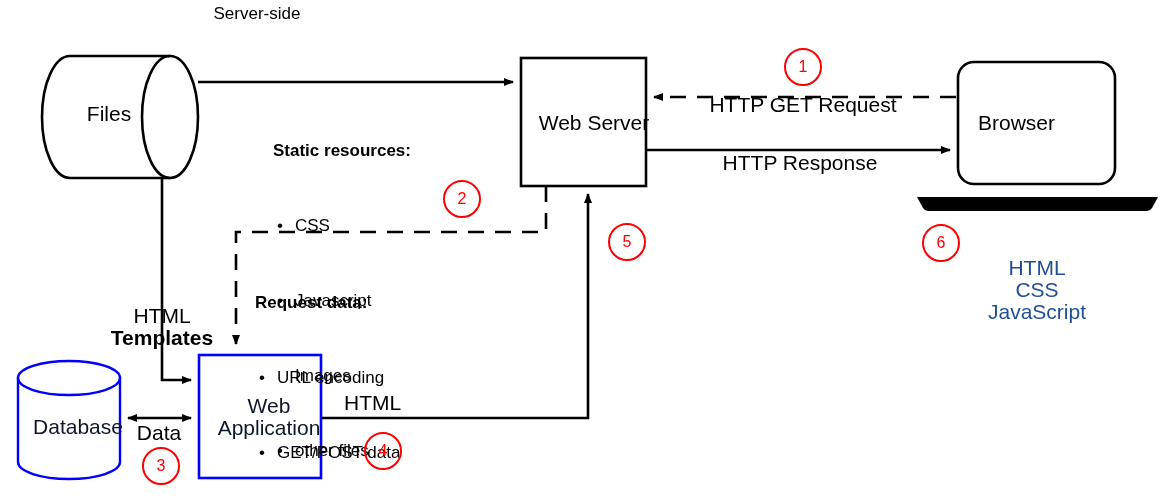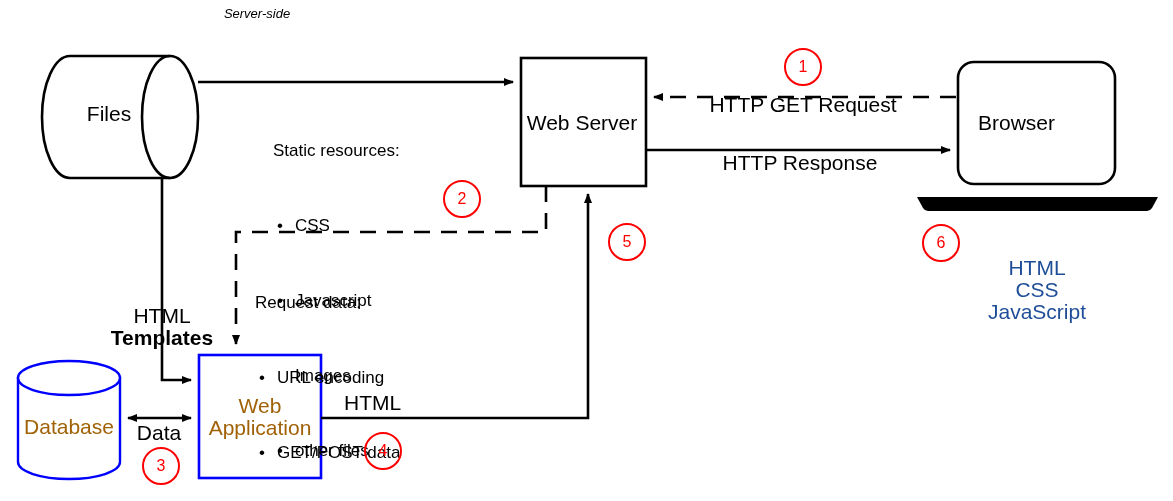--- a/index.html
+++ b/index.html
@@ -27,31 +27,31 @@
   }
   .lbl {
     position: absolute;
     font-family: "Liberation Sans", sans-serif;
     font-size: 21px;
     line-height: 22px;
     color: #000000;
     white-space: pre;
   }
   .lbl.center { text-align: center; }
-  .lbl.blue { color: #a16207; }
+  .lbl.blue { color: #0f172a; margin-left: 9px; }
   .lbl.navy { color: #1f4e99; }
-  .side-title { font-size: 13px; font-style: italic; }
+  .side-title { font-size: 17px; }
   .bullets {
     position: absolute;
     font-family: "Liberation Sans", sans-serif;
     font-size: 17px;
     line-height: 25px;
     white-space: pre;
   }
-  .bullets .head { display: block; }
+  .bullets .head { display: block; font-weight: bold; }
   .bullets .bi { display: block; padding-left: 22px; position: relative; }
   .bullets .bi.dot:before {
     content: "\2022";
     position: absolute;
     left: 4px;
     top: 0;
   }
   .num {
     position: absolute;
     width: 38px;
@@ -113,21 +113,21 @@
 
     <path d="M 128,418 L 191,418" fill="none" stroke="#000000" stroke-width="2.6" marker-end="url(#arrow)" marker-start="url(#arrowStart)"></path>
 
     <path d="M 321,418 L 588,418 L 588,194" fill="none" stroke="#000000" stroke-width="2.6" marker-end="url(#arrow)"></path>
   </svg>
 
   <div class="lbl side-title center" style="left:197px; top:3px; width:120px;">Server-side</div>
 
   <div class="lbl center" style="left:54px; top:103px; width:110px;">Files</div>
 
-  <div class="lbl center" style="left:509px; top:112px; width:146px;">Web Server</div>
+  <div class="lbl center" style="left:521px; top:112px; width:146px;">Web Server</div>
 
   <div class="lbl center" style="left:938px; top:112px; width:157px;">Browser</div>
 
   <div class="lbl center blue" style="left:14px; top:416px; width:110px;">Database</div>
 
   <div class="lbl center blue" style="left:199px; top:395px; width:122px;">Web</div>
   <div class="lbl center blue" style="left:195px; top:417px; width:130px;">Application</div>
 
   <div class="bullets" style="left:273px; top:88px;">
     <span class="head">Static resources:</span>

